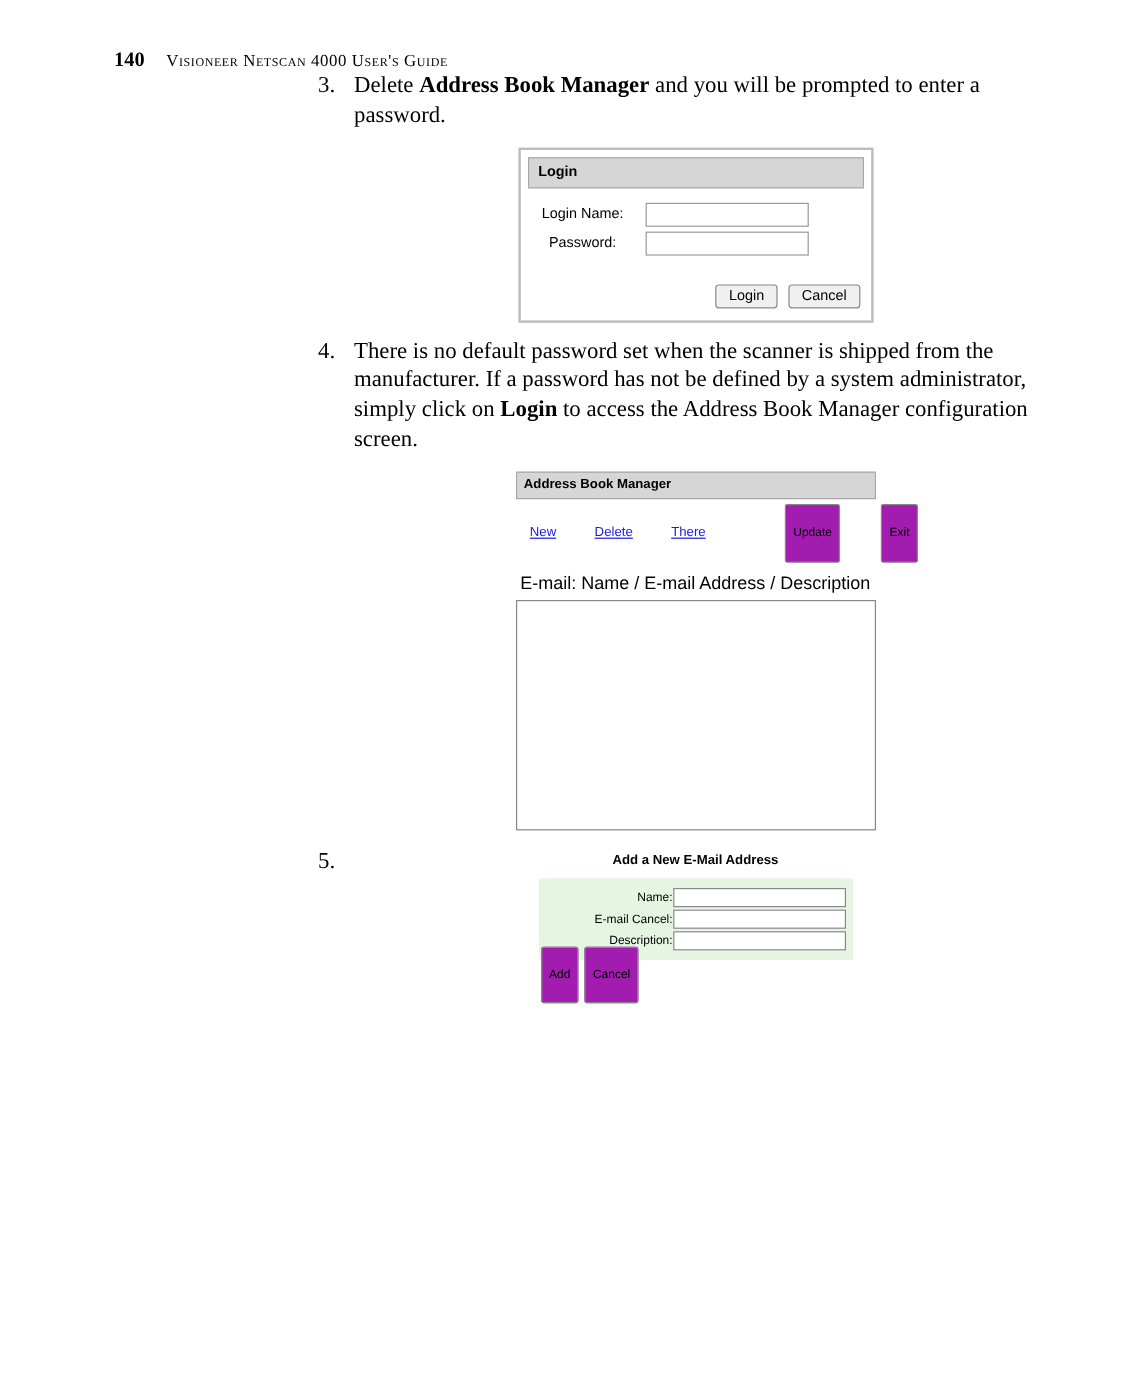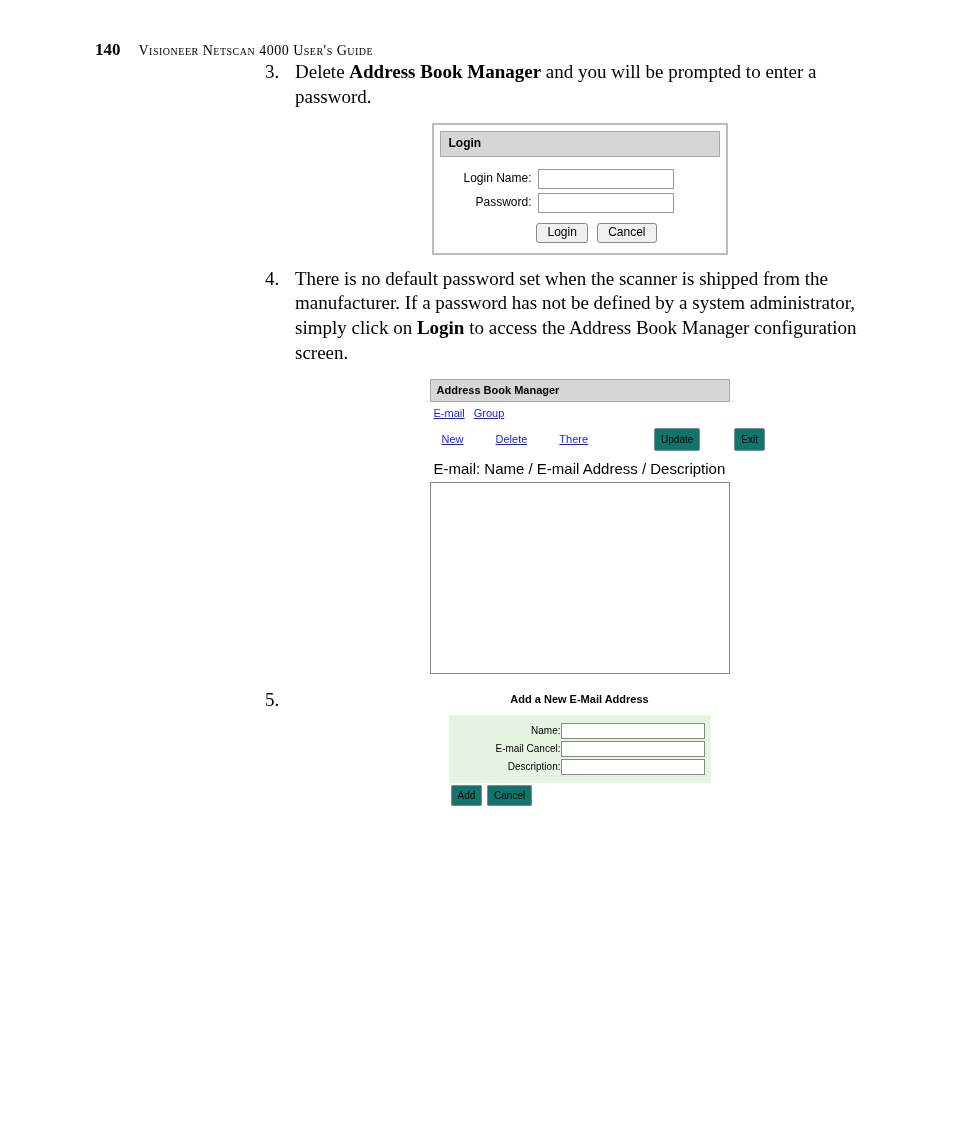--- a/index.html
+++ b/index.html
@@ -67,34 +67,34 @@
     margin-bottom: 12px;
   }
   .login-row {
     display: flex;
     align-items: center;
     margin: 4px 0;
     gap: 6px;
   }
   .login-row label {
     width: 92px;
-    text-align: right;
+    text-align: center;
     font-size: 12px;
   }
   .login-row input {
     width: 130px;
     height: 18px;
     border: 1px solid #999;
     background: #fff;
     font-size: 12px;
     padding: 0 2px;
   }
   .login-btns {
-    text-align: center;
-    margin: 10px 0 4px 34px;
+    text-align: right;
+    margin: 24px 0 4px 34px;
   }
   .dlg-btn {
     display: inline-block;
     font-family: Arial, sans-serif;
     font-size: 12px;
     padding: 1px 10px;
     background: #f0f0f0;
     border: 1px solid #888;
     border-radius: 3px;
     margin: 0 3px;
@@ -135,22 +135,22 @@
   .abm-toolbar a {
     color: #1a1aee;
     text-decoration: underline;
     cursor: pointer;
     font-size: 11px;
   }
   .abm-toolbar .spacer { flex: 1; }
   .mini-btn {
     font-family: Arial, sans-serif;
     font-size: 10px;
-    padding: 4px 6px;
-    background: #0f766e;
+    padding: 17px 6px;
+    background: #a21caf;
     border: 1px solid #888;
     border-radius: 2px;
     cursor: pointer;
     margin-left: 2px;
   }
   .abm-colhead {
     padding: 4px 4px 4px 4px;
     font-size: 15px;
   }
   .abm-list {
@@ -237,24 +237,20 @@
     </li>
 
     <li>
       <span class="num">4.</span>
       <span>
         <span>There is no default password set when the scanner is shipped from the manufacturer. If a password has not be defined by a system administrator, simply click on </span><span class="bold">Login</span><span> to access the Address Book Manager configuration screen.</span>
       </span>
       <div class="fig-wrap">
         <div class="abm-panel">
           <div class="abm-header">Address Book Manager</div>
-          <div class="abm-tabs">
-            <a>E-mail</a>
-            <a>Group</a>
-          </div>
           <div class="abm-toolbar">
             <a>New</a>
             <a>Delete</a>
             <a>There</a>
             <span class="spacer"></span>
             <span class="mini-btn">Update</span>
             <span class="mini-btn">Exit</span>
           </div>
           <div class="abm-colhead">E-mail: Name / E-mail Address / Description</div>
           <div class="abm-list"></div>

